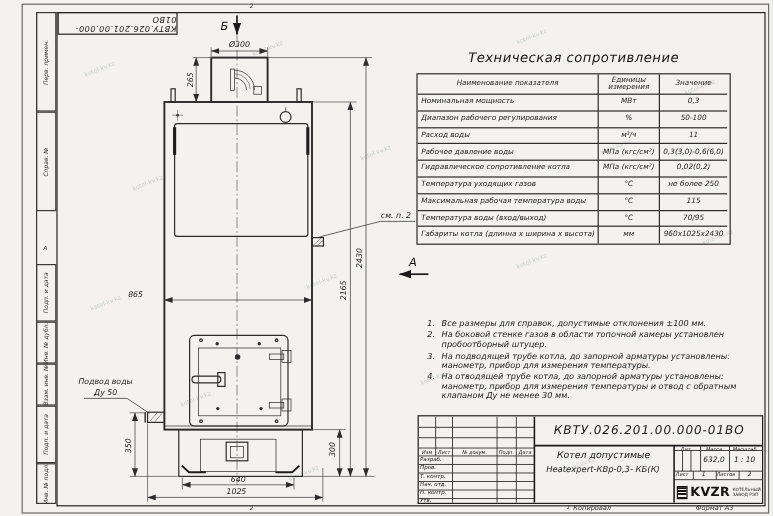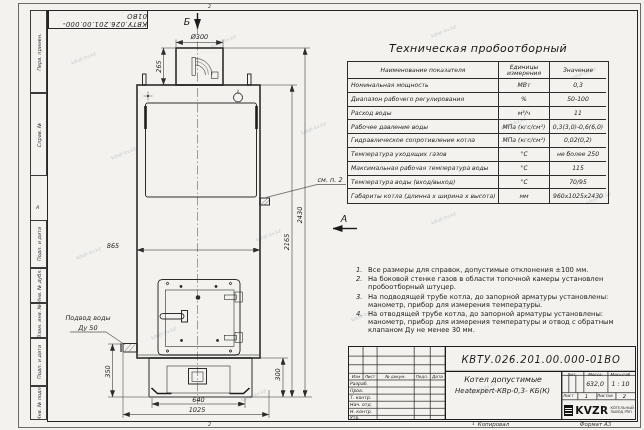--- a/index.html
+++ b/index.html
@@ -28,21 +28,21 @@
       align-items:center;justify-content:center;font-size:6.1px;font-style:italic;color:#1d1d1d;
       text-align:center;line-height:1.05;overflow:hidden;}
   .spec .tc.name{justify-content:flex-start;padding-left:3px;text-align:left;}
   .spec .tc.c3{border-right:none;}
   .spec .tc.rlast{border-bottom:none;}
   .spec .tc.hd{font-size:6px;}
   
   .notes{position:absolute;left:356px;top:266px;width:286px;}
   .note{display:flex;margin-bottom:1px;}
   .note .nnum{width:12px;flex:0 0 12px;font-size:6.8px;font-style:italic;color:#1d1d1d;}
-  .note .ntext{flex:1;font-size:6.8px;color:#1d1d1d;line-height:8.2px;}
+  .note .ntext{flex:1;font-size:6.8px;font-style:italic;color:#1d1d1d;line-height:8.2px;}
   
   .tblock{position:absolute;left:348px;top:346px;width:288px;height:74px;border:1.6px solid #1f1f1f;
       box-sizing:border-box;}
   .tbgrid{position:absolute;left:0;top:0;width:100%;height:100%;}
   .tbx{position:absolute;display:flex;align-items:center;justify-content:center;font-style:italic;
       color:#1b1b1b;white-space:nowrap;}
   .tbx.left{justify-content:flex-start;}
   .docnum{font-size:10px;letter-spacing:.8px;}
   .brandbox{position:absolute;left:215px;top:55px;width:70px;height:16px;display:flex;
       align-items:center;justify-content:center;gap:2px;}
@@ -276,21 +276,21 @@
       <line class="dim" x1="305" y1="48" x2="305" y2="397" marker-start="url(#ar)" marker-end="url(#ar)"></line>
       <text class="dtx" x="301.5" y="215" transform="rotate(-90 301.5 215)">2430</text>
     </g>
 
     <g>
       <text class="dtxb" x="344" y="222">А</text>
       <line x1="357" y1="228.5" x2="333" y2="228.5" stroke="#1a1a1a" stroke-width="1.4" marker-end="url(#arB)"></line>
     </g>
   </svg>
 
-  <div class="spec-title">Техническая пробоотборный</div>
+  <div class="spec-title">Техническая сопротивление</div>
   <div class="spec">
     <div class="tc hd">Наименование показателя</div>
     <div class="tc hd">Единицы измерения</div>
     <div class="tc hd c3">Значение</div>
 
     <div class="tc name">Номинальная мощность</div>
     <div class="tc">МВт</div>
     <div class="tc c3">0,3</div>
 
     <div class="tc name">Диапазон рабочего регулирования</div>

